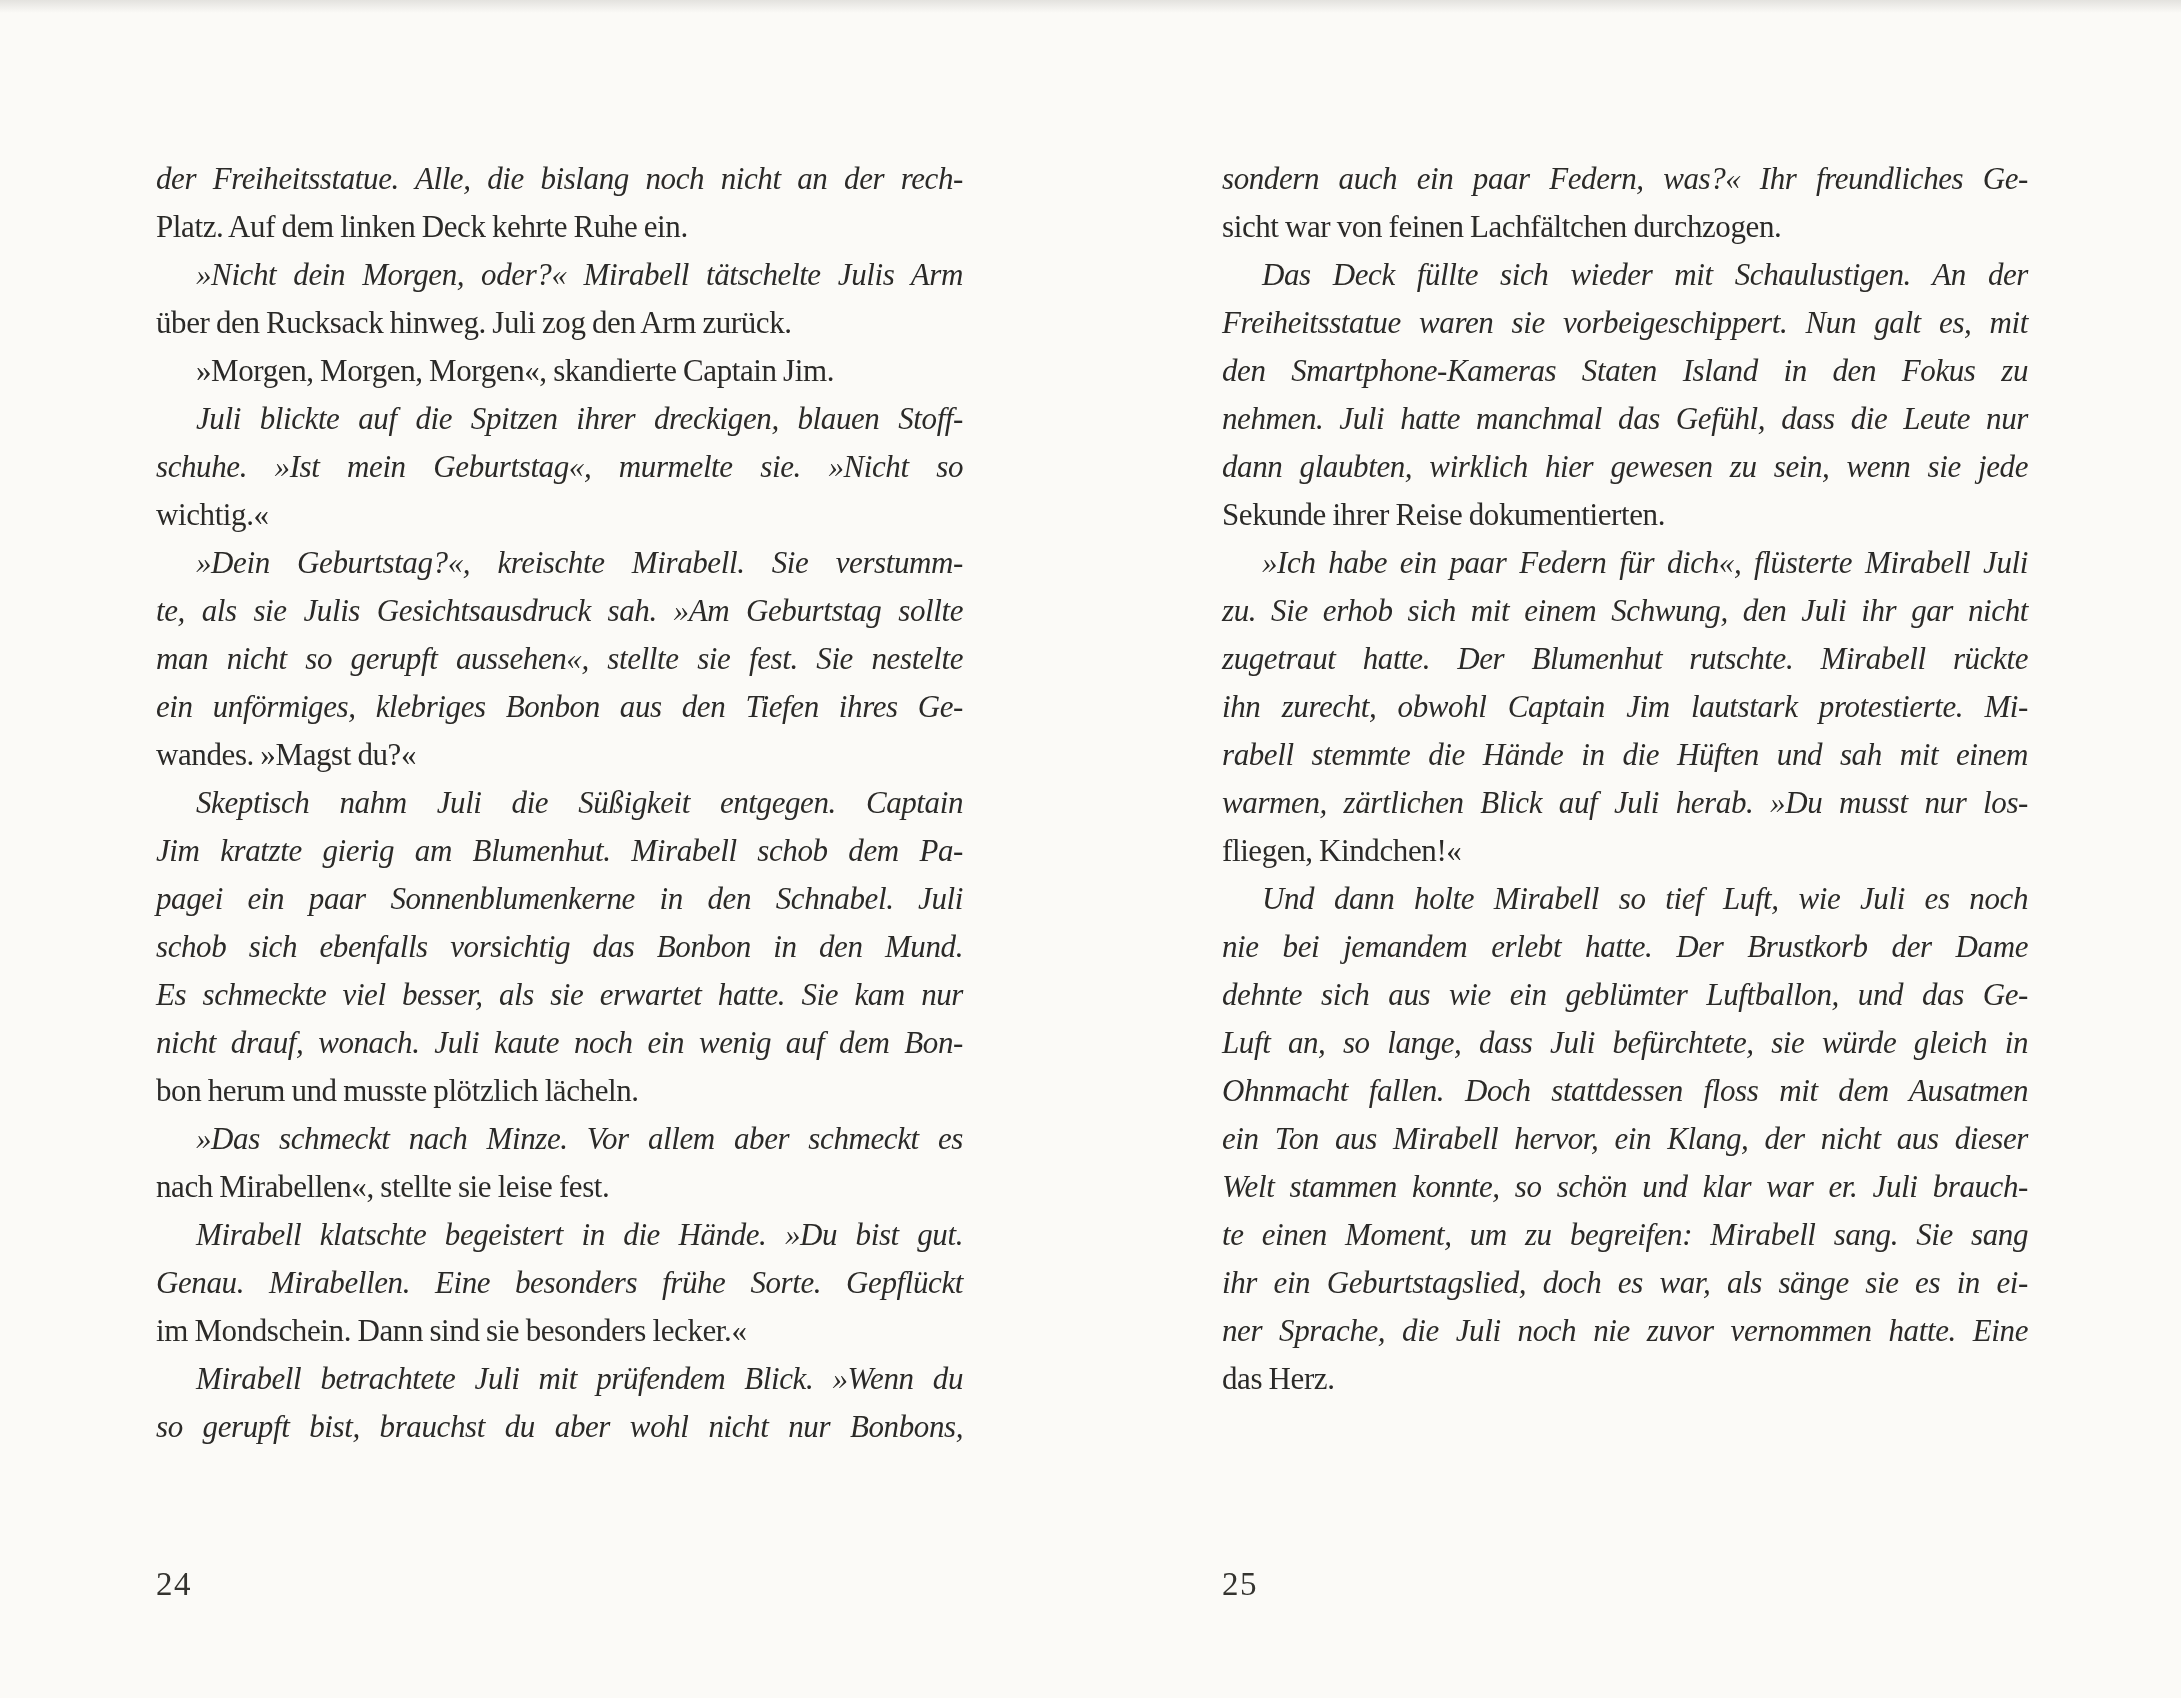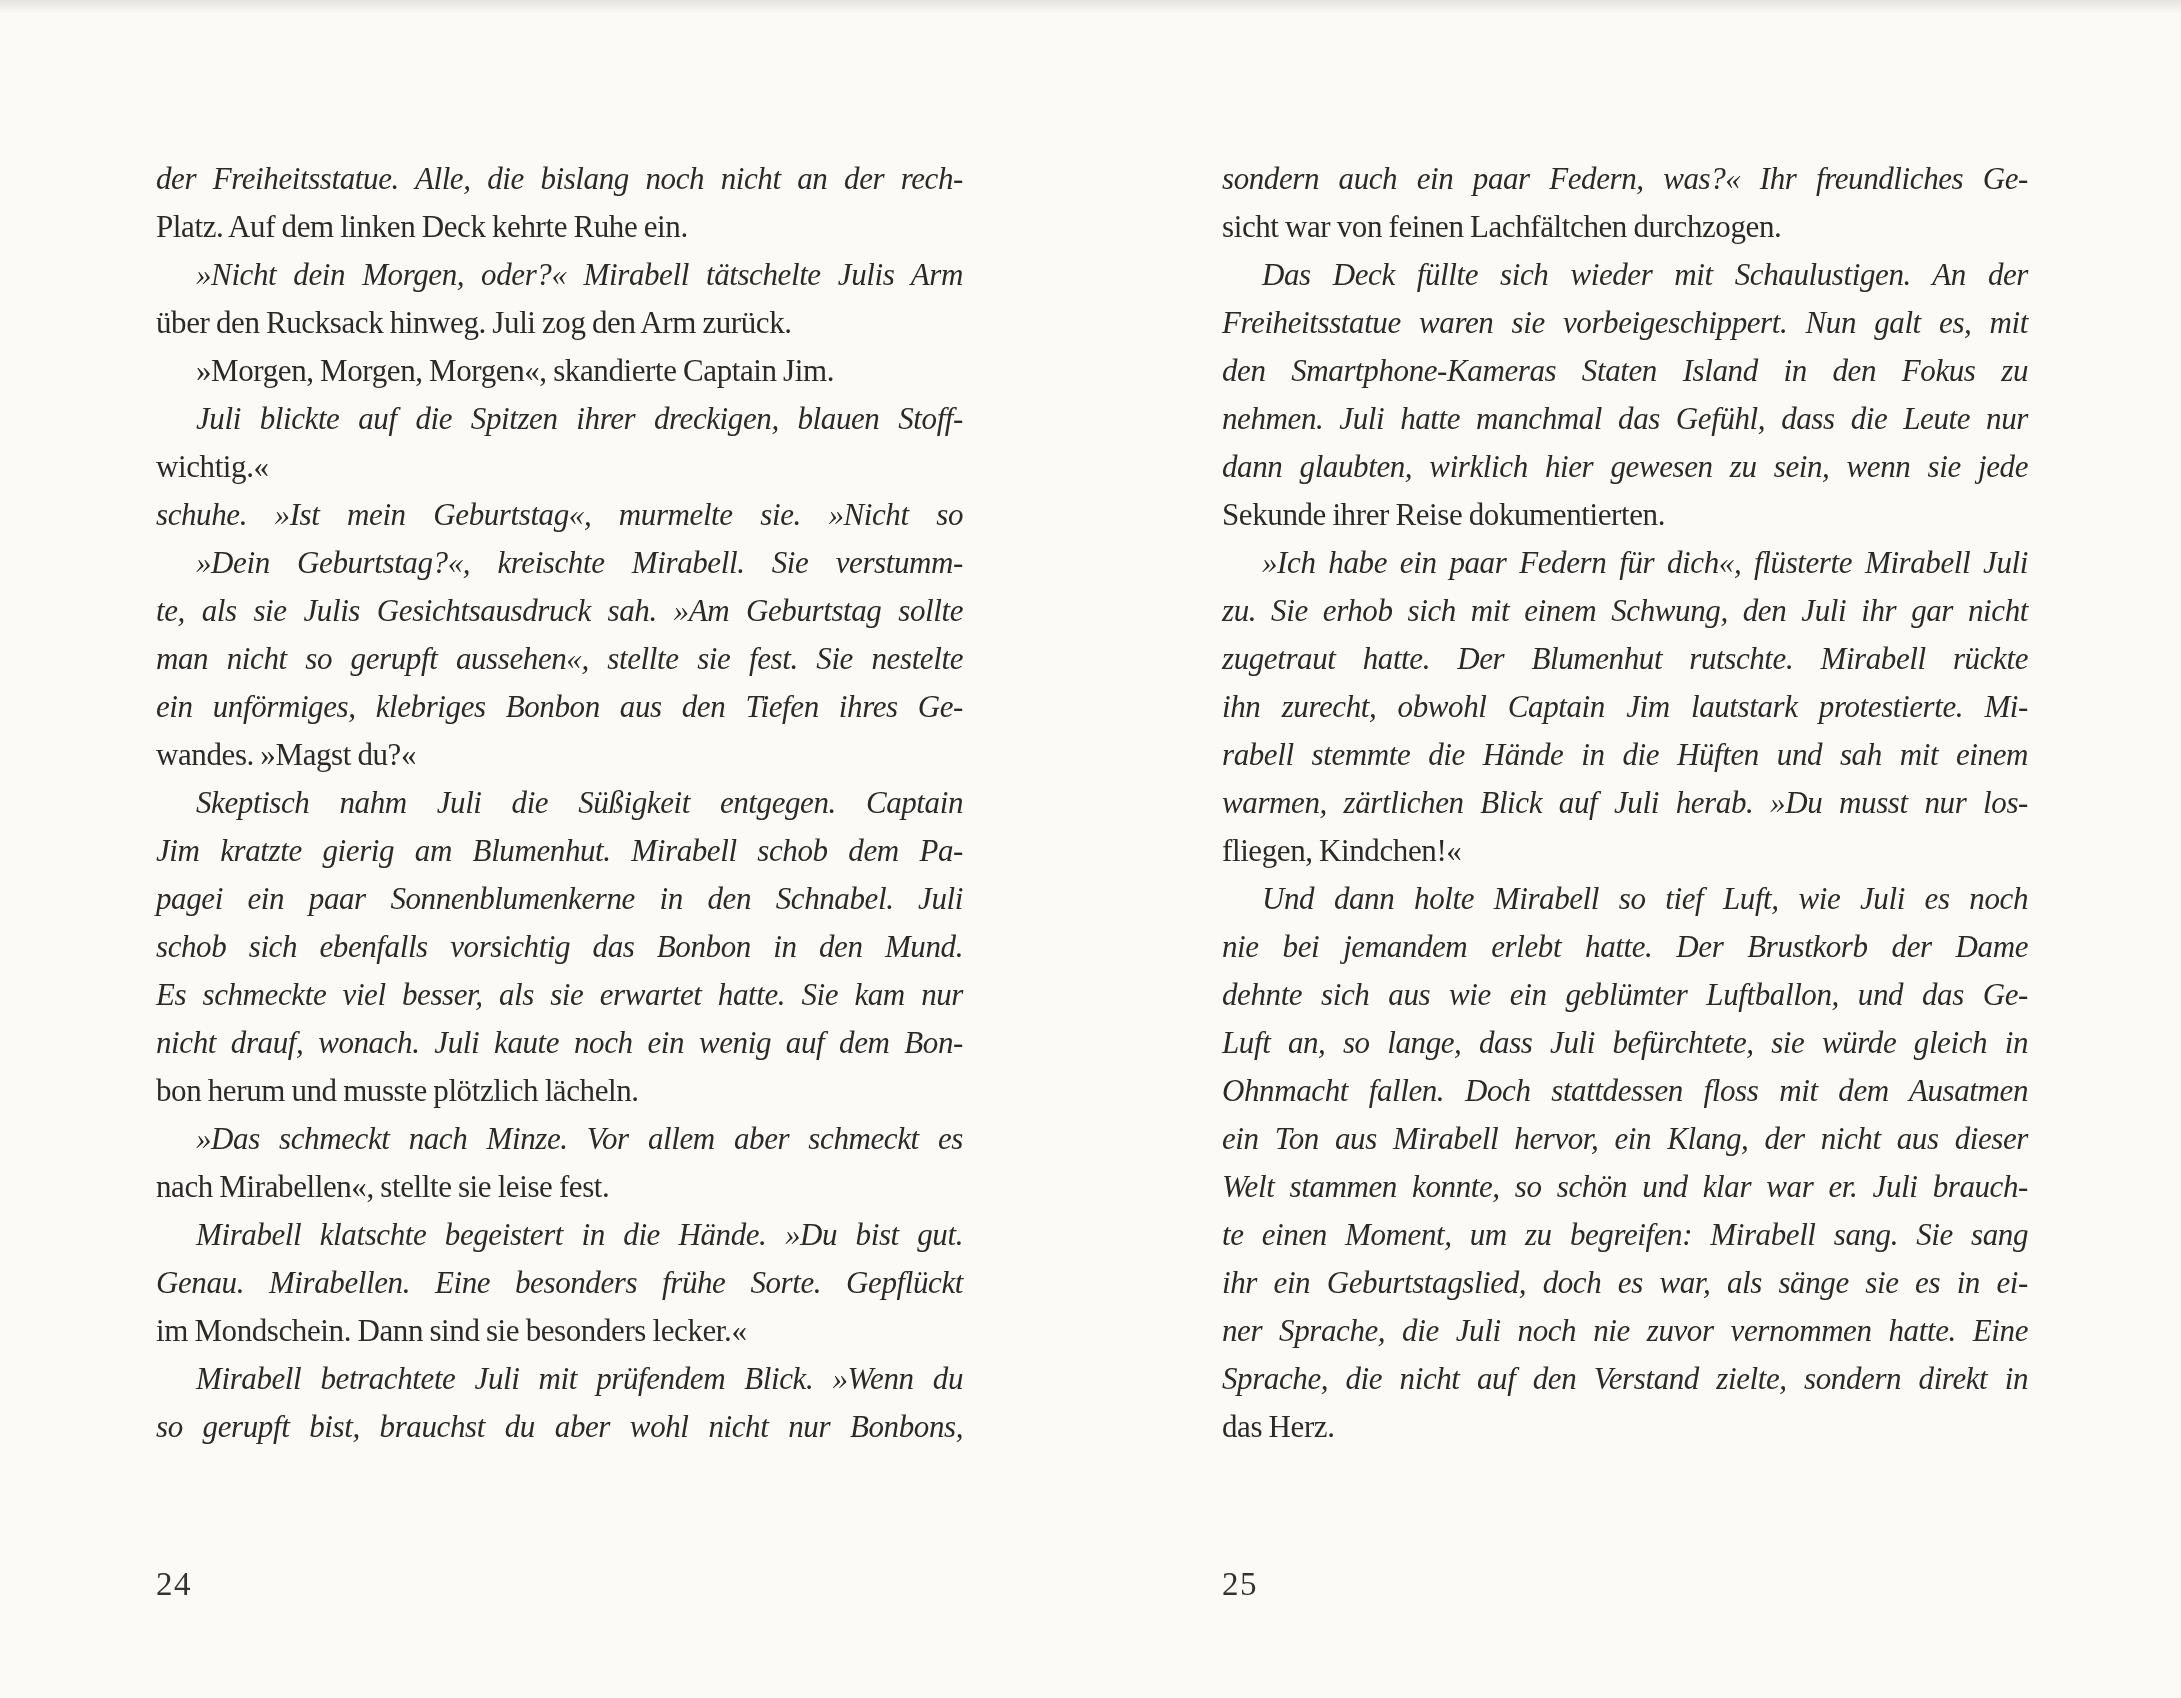--- a/index.html
+++ b/index.html
@@ -63,22 +63,22 @@
 <div class="scan-edge-top"></div>
 
 <div>
   <div id="col-left" class="page-col">
       <div class="line j">der Freiheitsstatue. Alle, die bislang noch nicht an der rech-</div>
       <div class="line">Platz. Auf dem linken Deck kehrte Ruhe ein.</div>
       <div class="line j i">»Nicht dein Morgen, oder?« Mirabell tätschelte Julis Arm</div>
       <div class="line">über den Rucksack hinweg. Juli zog den Arm zurück.</div>
       <div class="line i">»Morgen, Morgen, Morgen«, skandierte Captain Jim.</div>
       <div class="line j i">Juli blickte auf die Spitzen ihrer dreckigen, blauen Stoff-</div>
+      <div class="line j">schuhe. »Ist mein Geburtstag«, murmelte sie. »Nicht so</div>
       <div class="line">wichtig.«</div>
-      <div class="line j">schuhe. »Ist mein Geburtstag«, murmelte sie. »Nicht so</div>
       <div class="line j i">»Dein Geburtstag?«, kreischte Mirabell. Sie verstumm-</div>
       <div class="line j">te, als sie Julis Gesichtsausdruck sah. »Am Geburtstag sollte</div>
       <div class="line j">man nicht so gerupft aussehen«, stellte sie fest. Sie nestelte</div>
       <div class="line j">ein unförmiges, klebriges Bonbon aus den Tiefen ihres Ge-</div>
       <div class="line">wandes. »Magst du?«</div>
       <div class="line j i">Skeptisch nahm Juli die Süßigkeit entgegen. Captain</div>
       <div class="line j">Jim kratzte gierig am Blumenhut. Mirabell schob dem Pa-</div>
       <div class="line j">pagei ein paar Sonnenblumenkerne in den Schnabel. Juli</div>
       <div class="line j">schob sich ebenfalls vorsichtig das Bonbon in den Mund.</div>
       <div class="line j">Es schmeckte viel besser, als sie erwartet hatte. Sie kam nur</div>
@@ -111,20 +111,19 @@
       <div class="line j i">Und dann holte Mirabell so tief Luft, wie Juli es noch</div>
       <div class="line j">nie bei jemandem erlebt hatte. Der Brustkorb der Dame</div>
       <div class="line j">dehnte sich aus wie ein geblümter Luftballon, und das Ge-</div>
       <div class="line j">Luft an, so lange, dass Juli befürchtete, sie würde gleich in</div>
       <div class="line j">Ohnmacht fallen. Doch stattdessen floss mit dem Ausatmen</div>
       <div class="line j">ein Ton aus Mirabell hervor, ein Klang, der nicht aus dieser</div>
       <div class="line j">Welt stammen konnte, so schön und klar war er. Juli brauch-</div>
       <div class="line j">te einen Moment, um zu begreifen: Mirabell sang. Sie sang</div>
       <div class="line j">ihr ein Geburtstagslied, doch es war, als sänge sie es in ei-</div>
       <div class="line j">ner Sprache, die Juli noch nie zuvor vernommen hatte. Eine</div>
-      <div class="line j">Sprache, die nicht auf den Verstand zielte, sondern direkt in</div>
       <div class="line">das Herz.</div>
     </div>
 
   <div id="pn-left" class="pagenum">24</div>
   <div id="pn-right" class="pagenum">25</div>
 </div>
 
 
 </body></html>

